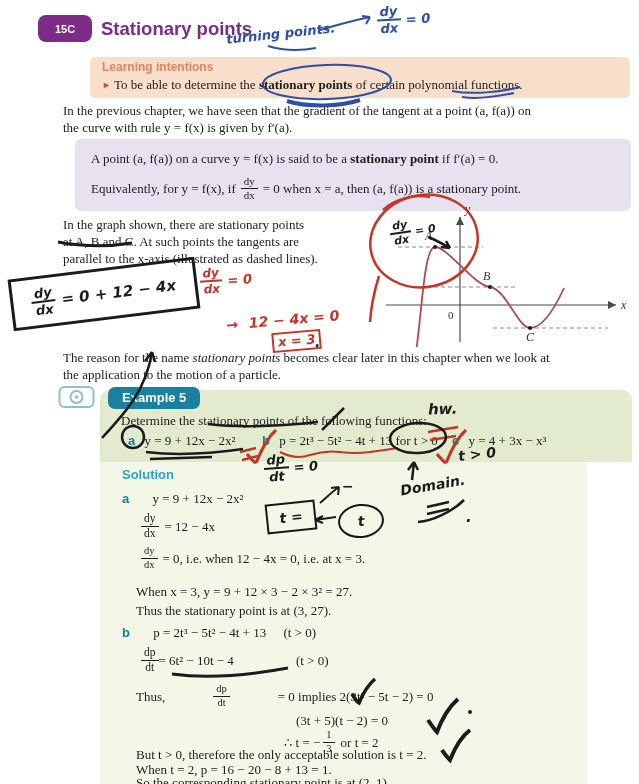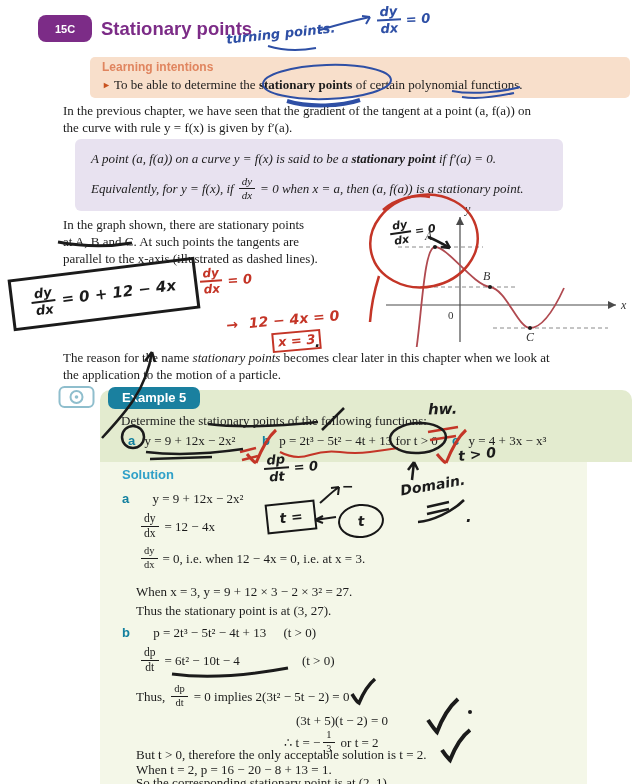--- a/index.html
+++ b/index.html
@@ -46,21 +46,21 @@
       <span style="color:#c8521f;font-size:9px;vertical-align:1px;">►</span>
       <span>To be able to determine the </span><span style="font-weight:bold;">stationary points</span><span> of certain polynomial functions.</span>
     </div>
   </div>
 
   <div class="abs t13" style="left:63px;top:102px;">
     <div>In the previous chapter, we have seen that the gradient of the tangent at a point (a, f(a)) on</div>
     <div>the curve with rule y = f(x) is given by f′(a).</div>
   </div>
 
-  <div class="abs" style="left:75px;top:139px;width:488px;height:72px;background:#e8e2f0;border-radius:6px;font-style:italic;">
+  <div class="abs" style="left:75px;top:139px;width:556px;height:72px;background:#e8e2f0;border-radius:6px;">
     <div class="abs t13" style="left:16px;top:11px;white-space:nowrap;">
       <span>A point (a, f(a)) on a curve y = f(x) is said to be a </span><span style="font-weight:bold;">stationary point</span><span> if f′(a) = 0.</span>
     </div>
     <div class="abs flexrow t13" style="left:16px;top:31px;height:36px;white-space:nowrap;">
       <span>Equivalently, for y = f(x), if</span>
       <span class="frac" style="font-size:11px;margin:0 5px;">
         <span class="num">dy</span>
         <span class="den">dx</span>
       </span>
       <span>= 0 when x = a, then (a, f(a)) is a stationary point.</span>
@@ -206,25 +206,25 @@
     <span class="marker">b</span>
     <span style="margin-left:20px;">p = 2t³ − 5t² − 4t + 13</span>
     <span style="margin-left:14px;">(t &gt; 0)</span>
   </div>
 
   <div class="abs flexrow t13" style="left:141px;top:647px;z-index:2;">
     <span class="frac" style="font-size:11.5px;">
       <span class="num">dp</span>
       <span class="den">dt</span>
     </span>
-    <span style="margin-left:6px;">= 6t² − 10t − 4</span>
+    <span style="">= 6t² − 10t − 4</span>
     <span style="margin-left:62px;">(t &gt; 0)</span>
   </div>
 
-  <div class="abs flexrow t13" style="left:136px;top:684px;z-index:2;">
+  <div class="abs flexrow t13" style="left:136px;top:684px;z-index:2;gap:42px;">
     <span>Thus,</span>
     <span class="frac" style="font-size:10.5px;margin:0 6px;">
       <span class="num">dp</span>
       <span class="den">dt</span>
     </span>
     <span>= 0 implies 2(3t² − 5t − 2) = 0</span>
   </div>
 
   <div class="abs t13" style="left:296px;top:712px;z-index:2;">(3t + 5)(t − 2) = 0</div>
 

